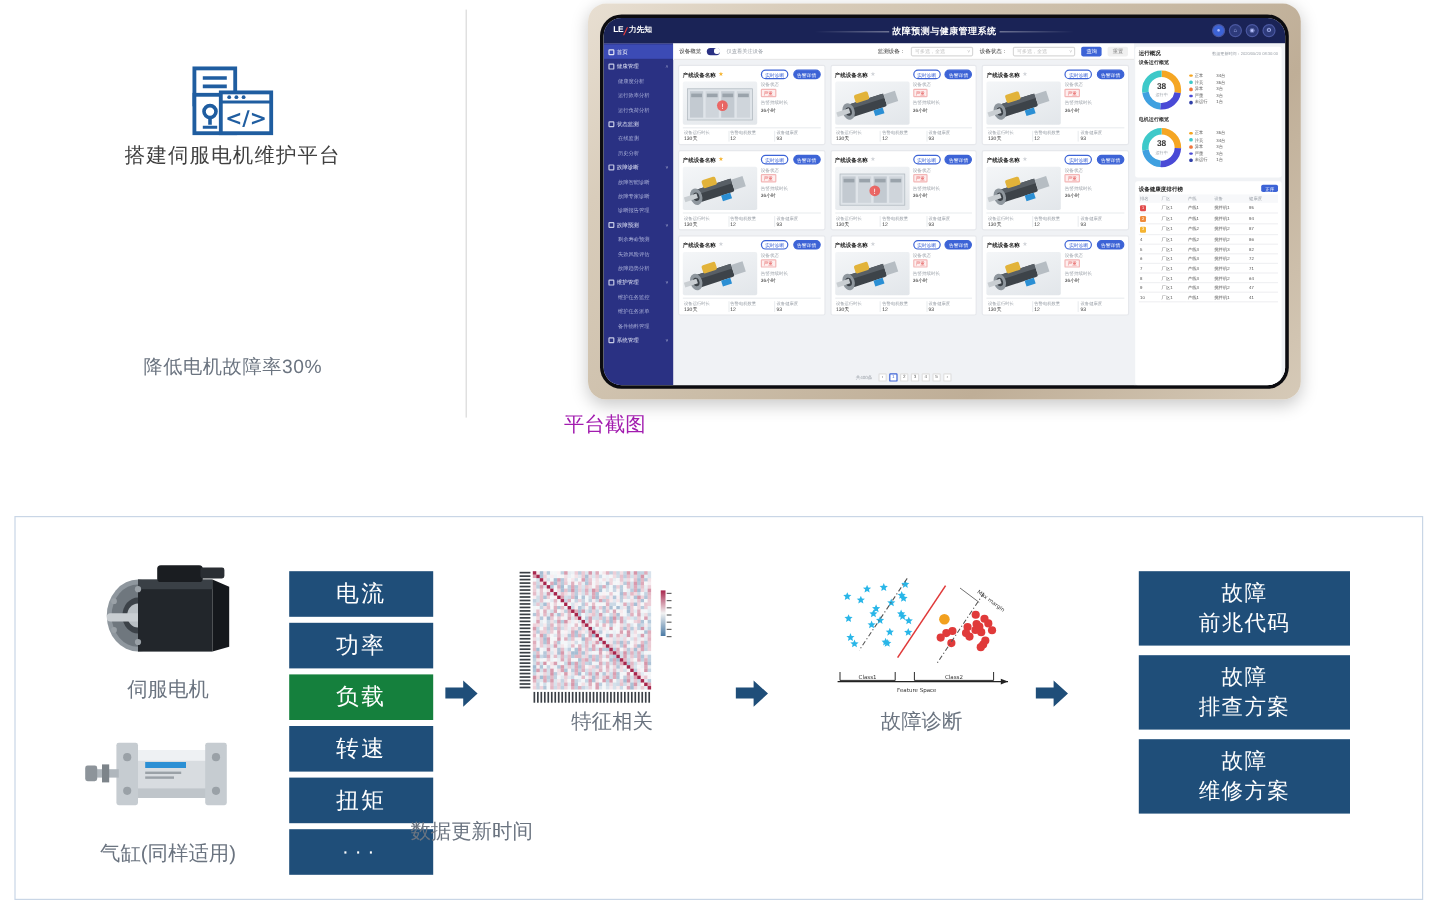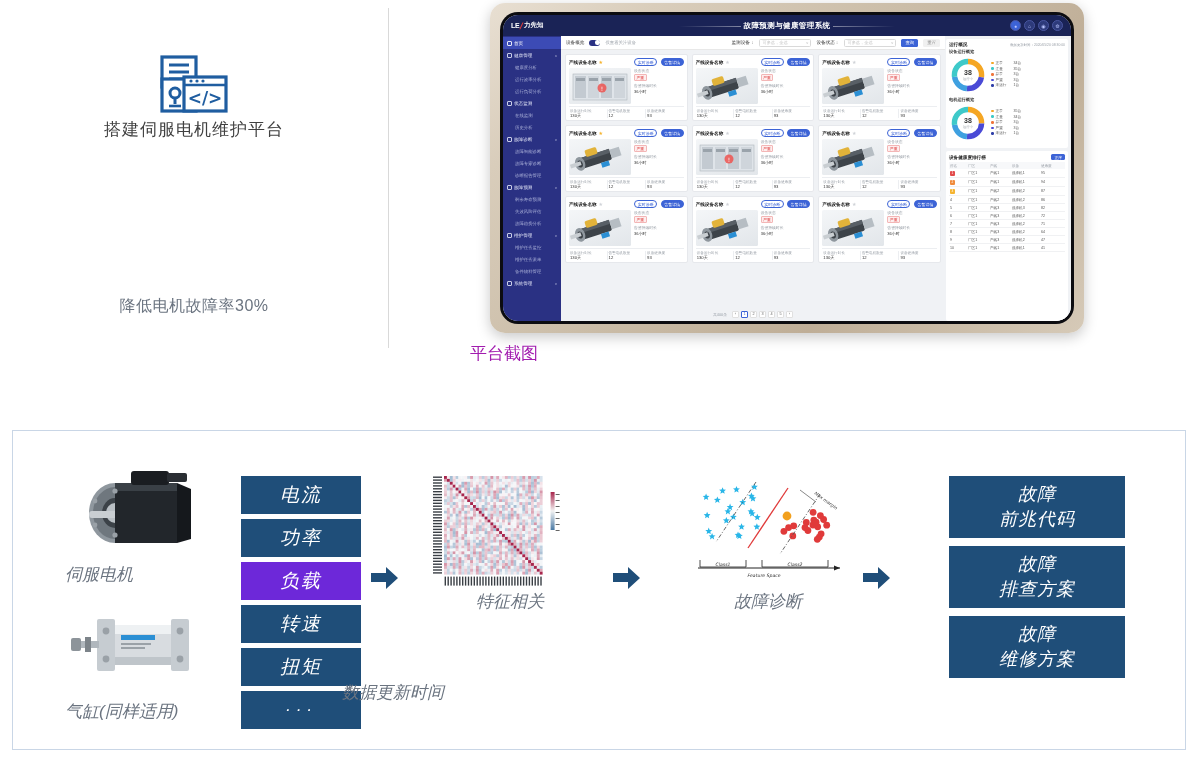--- a/index.html
+++ b/index.html
@@ -239,25 +239,25 @@
     border-radius:1px; color:#fff; font-size:3.2px;
   }
   .rk1 { background:#e24c4c; } .rk2 { background:#f08b3c; } .rk3 { background:#f5b431; }
 
   
   #bottom-section {
     position:absolute; left:12px; top:430px; width:1174px; height:320px;
     border:1px solid #c9d6e6; background:#fff;
   }
 
-  .bs-block { position:absolute;font-style:italic; }
+  .bs-block { position:absolute; }
 
   #dev-col { left:52px; top:28px; width:150px; }
   .dev-photo-wrap { width:150px; height:100px; display:flex; align-items:center; justify-content:center; }
-  .dev-cap { font-size:17px; color:#6b7480; margin-top:4px; }
+  .dev-cap { text-align:center; font-size:17px; color:#6b7480; margin-top:4px; }
 
   #param-col { left:228px; top:45px; width:120px; }
   .param-box {
     height:38px; background:#1f4e79; color:#fff;
     display:flex; align-items:center; justify-content:center;
     font-size:19px; letter-spacing:2px; margin-bottom:5px;
   }
   .param-box.dots { letter-spacing:5px; font-size:17px; }
 
   .arrow-ico { width:28px; height:26px; }
@@ -1072,21 +1072,21 @@
         <rect x="4" y="27" width="10" height="13" rx="2" fill="#8d949a"></rect>
         <rect x="18" y="26" width="6" height="15" fill="#7d848a"></rect>
       </svg>
     </div>
     <div class="dev-cap">气缸(同样适用)</div>
   </div>
 
   <div class="bs-block" id="param-col">
       <div class="param-box" style="background:#1f4e79">电流</div>
       <div class="param-box" style="background:#1f4e79">功率</div>
-      <div class="param-box" style="background:#6d28d9">负载</div>
+      <div class="param-box" style="background:#15803d">负载</div>
       <div class="param-box" style="background:#1f4e79">转速</div>
       <div class="param-box" style="background:#1f4e79">扭矩</div>
       <div class="param-box dots" style="background:#1f4e79">···</div>
     </div>
 
   <div style="position:absolute;left:358px;top:134px" class="arrow-ico">
     <svg width="28" height="26" viewBox="0 0 28 26">
         <path d="M0 8 h15 V2 l12 11 -12 11 V17 H0 Z" fill="#1f4e79"></path>
       </svg>
   </div>

